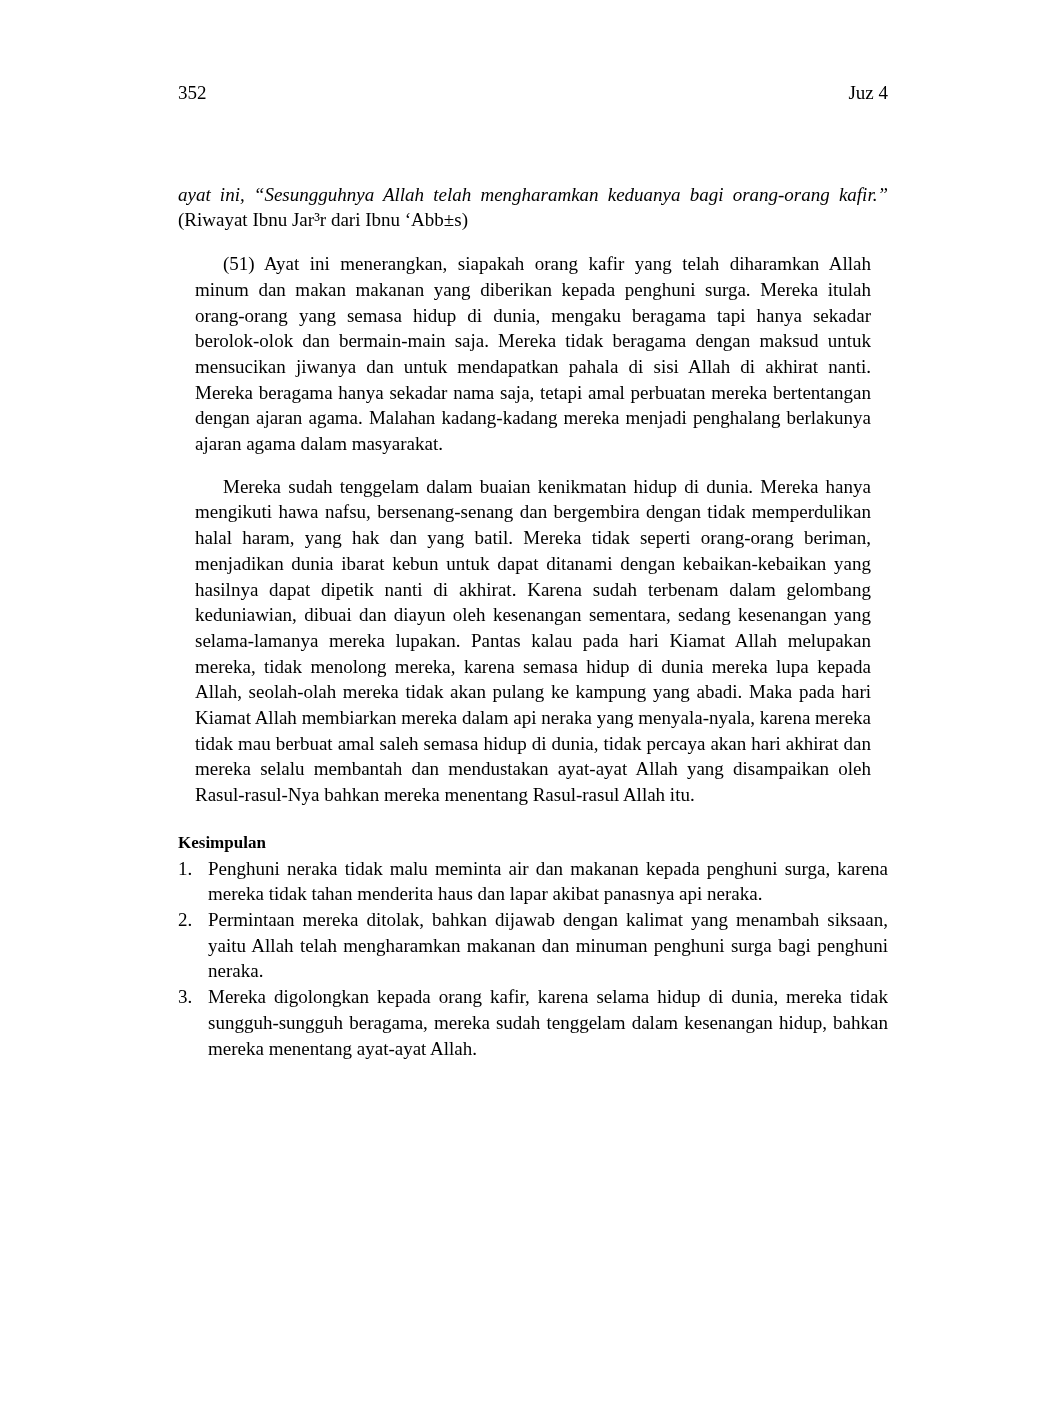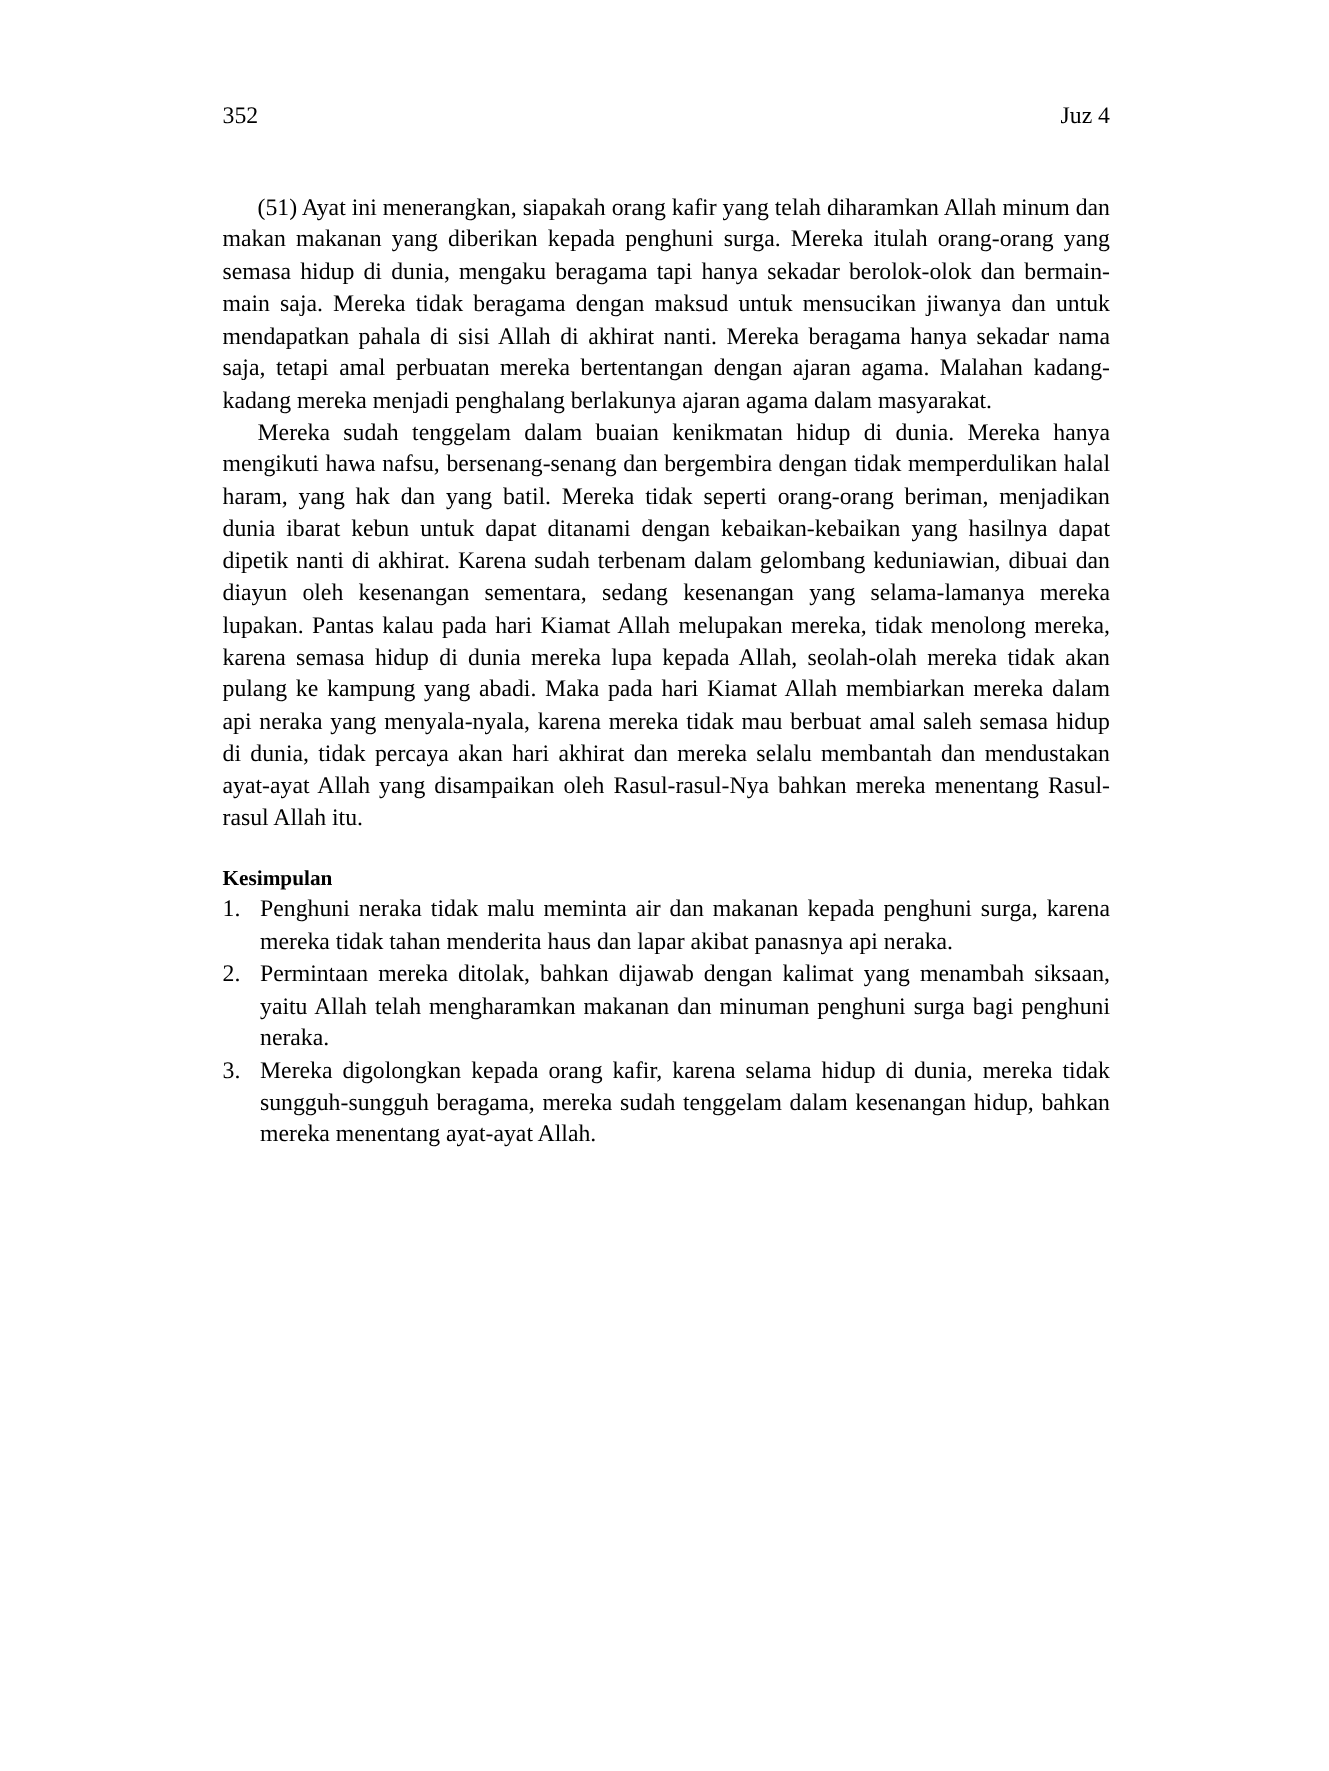--- a/index.html
+++ b/index.html
@@ -16,39 +16,39 @@
     box-sizing: border-box;
     padding: 80px 175px 0 178px;
     font-family: "Liberation Serif", serif;
     font-size: 19px;
     line-height: 25.7px;
     color: #000000;
   }
   .page-header {
     display: flex;
     align-items: flex-end;
-    margin-bottom: 48px;
+    margin-bottom: 76px;
   }
   .page-header .h-left  { flex: 1; text-align: left; }
   .page-header .h-center{ flex: 1.4; text-align: center; letter-spacing: 0.2px; }
   .page-header .h-right { flex: 1; text-align: right; }
 
   .intro-paragraph {
     margin: 0 0 18px 0;
     text-align: justify;
   }
   .intro-paragraph em {
     font-style: italic;
   }
   .intro-paragraph .attribution {
     font-style: normal;
   }
 
   p.body-paragraph {
-    margin: 0;
+    margin: 17px;
     text-align: justify;
     text-indent: 28px;
   }
 
   h3.conclusion-heading {
     margin: 22px 0 0 0;
     font-size: 17px;
     font-weight: bold;
     line-height: 25.7px;
   }
@@ -75,20 +75,21 @@
 
 <div class="page">
 
   <header class="page-header">
     <span class="h-left">352</span>
     <span class="h-right">Juz 4</span>
   </header>
 
   <main class="page-body">
 
+    <p class="intro-paragraph"><em>ayat ini, “Sesungguhnya Allah telah mengharamkan keduanya bagi orang-orang kafir.”</em><span class="attribution"> (Riwayat Ibnu Jar³r dari Ibnu ‘Abb±s)</span></p>
 
     <p class="body-paragraph">(51) Ayat ini menerangkan, siapakah orang kafir yang telah diharamkan Allah minum dan makan makanan yang diberikan kepada penghuni surga. Mereka itulah orang-orang yang semasa hidup di dunia, mengaku beragama tapi hanya sekadar berolok-olok dan bermain-main saja. Mereka tidak beragama dengan maksud untuk mensucikan jiwanya dan untuk mendapatkan pahala di sisi Allah di akhirat nanti. Mereka beragama hanya sekadar nama saja, tetapi amal perbuatan mereka bertentangan dengan ajaran agama. Malahan kadang-kadang mereka menjadi penghalang berlakunya ajaran agama dalam masyarakat.</p>
 
     <p class="body-paragraph">Mereka sudah tenggelam dalam buaian kenikmatan hidup di dunia. Mereka hanya mengikuti hawa nafsu, bersenang-senang dan bergembira dengan tidak memperdulikan halal haram, yang hak dan yang batil. Mereka tidak seperti orang-orang beriman, menjadikan dunia ibarat kebun untuk dapat ditanami dengan kebaikan-kebaikan yang hasilnya dapat dipetik nanti di akhirat. Karena sudah terbenam dalam gelombang keduniawian, dibuai dan diayun oleh kesenangan sementara, sedang kesenangan yang selama-lamanya mereka lupakan. Pantas kalau pada hari Kiamat Allah melupakan mereka, tidak menolong mereka, karena semasa hidup di dunia mereka lupa kepada Allah, seolah-olah mereka tidak akan pulang ke kampung yang abadi. Maka pada hari Kiamat Allah membiarkan mereka dalam api neraka yang menyala-nyala, karena mereka tidak mau berbuat amal saleh semasa hidup di dunia, tidak percaya akan hari akhirat dan mereka selalu membantah dan mendustakan ayat-ayat Allah yang disampaikan oleh Rasul-rasul-Nya bahkan mereka menentang Rasul-rasul Allah itu.</p>
 
     <h3 class="conclusion-heading">Kesimpulan</h3>
 
     <div class="conclusion-list">
 
       <div class="conclusion-item">

